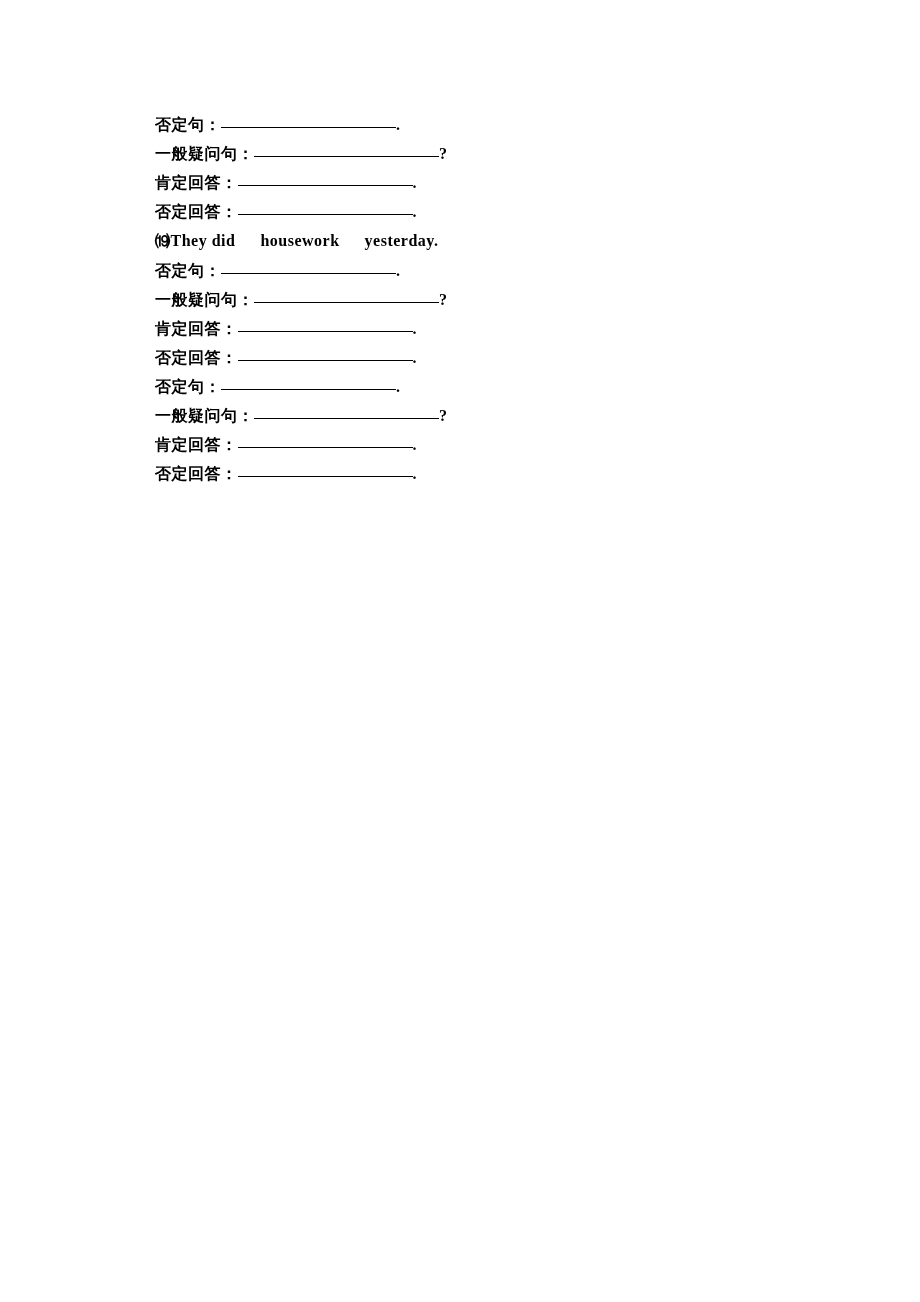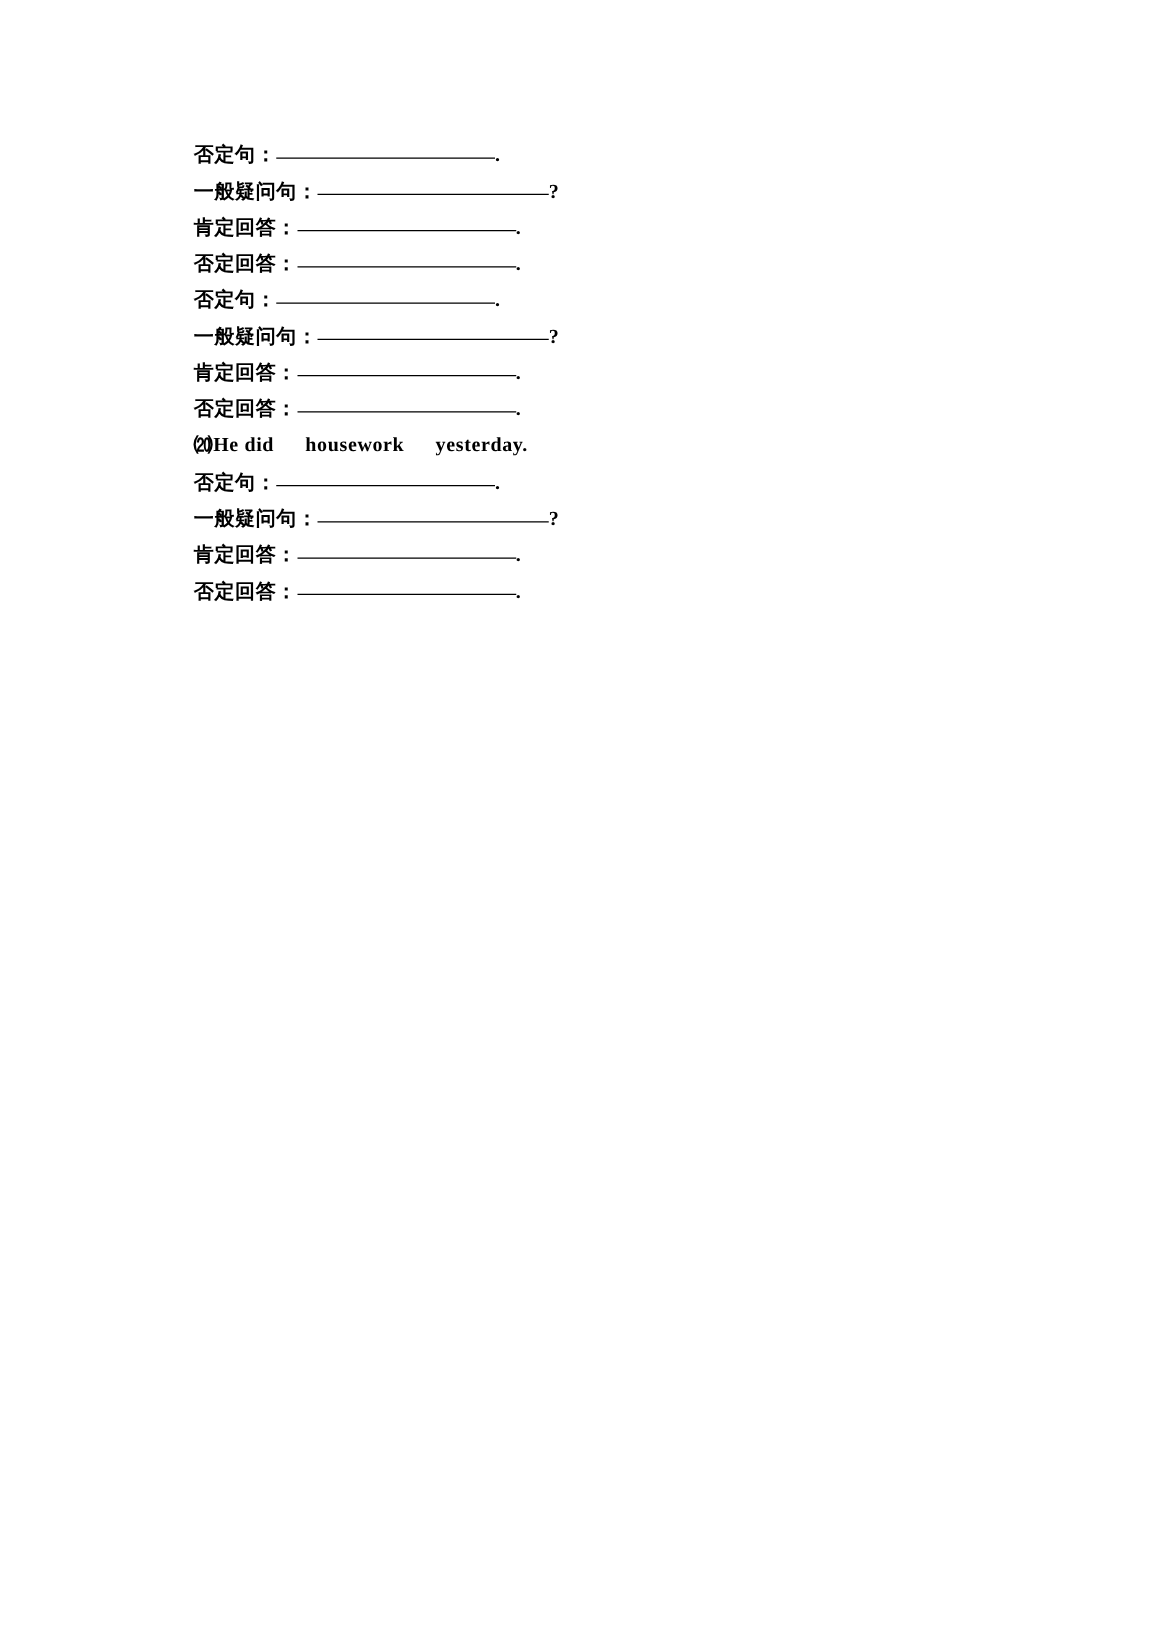--- a/index.html
+++ b/index.html
@@ -58,35 +58,35 @@
     <span>一般疑问句：</span><span class="blank wide"></span><span class="eng">?</span>
   </div>
   <div class="line">
     <span>肯定回答：</span><span class="blank"></span><span class="eng">.</span>
   </div>
   <div class="line">
     <span>否定回答：</span><span class="blank"></span><span class="eng">.</span>
   </div>
 
   <div class="line">
+    <span class="num">⒆</span><span class="eng">They did</span><span class="sp"></span><span class="eng">housework</span><span class="sp"></span><span class="eng">yesterday.</span>
+  </div>
+  <div class="line">
     <span>否定句：</span><span class="blank"></span><span class="eng">.</span>
   </div>
   <div class="line">
     <span>一般疑问句：</span><span class="blank wide"></span><span class="eng">?</span>
   </div>
   <div class="line">
     <span>肯定回答：</span><span class="blank"></span><span class="eng">.</span>
   </div>
   <div class="line">
     <span>否定回答：</span><span class="blank"></span><span class="eng">.</span>
   </div>
 
-  <div class="line">
-    <span class="num">⒇</span><span class="eng">He did</span><span class="sp"></span><span class="eng">housework</span><span class="sp"></span><span class="eng">yesterday.</span>
-  </div>
   <div class="line">
     <span>否定句：</span><span class="blank"></span><span class="eng">.</span>
   </div>
   <div class="line">
     <span>一般疑问句：</span><span class="blank wide"></span><span class="eng">?</span>
   </div>
   <div class="line">
     <span>肯定回答：</span><span class="blank"></span><span class="eng">.</span>
   </div>
   <div class="line">

